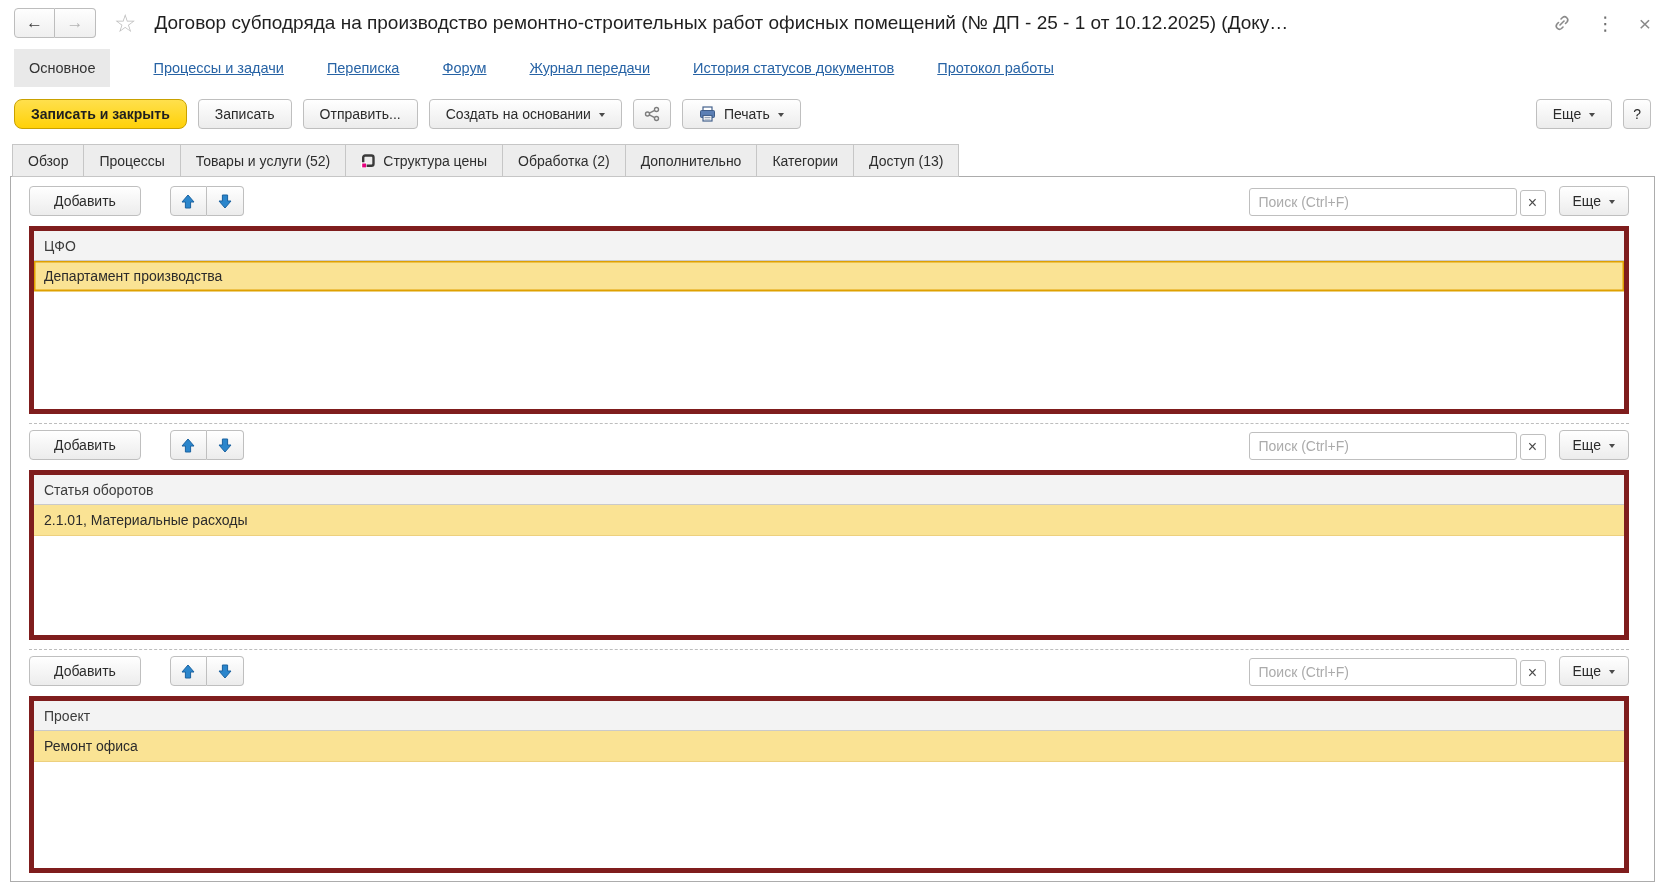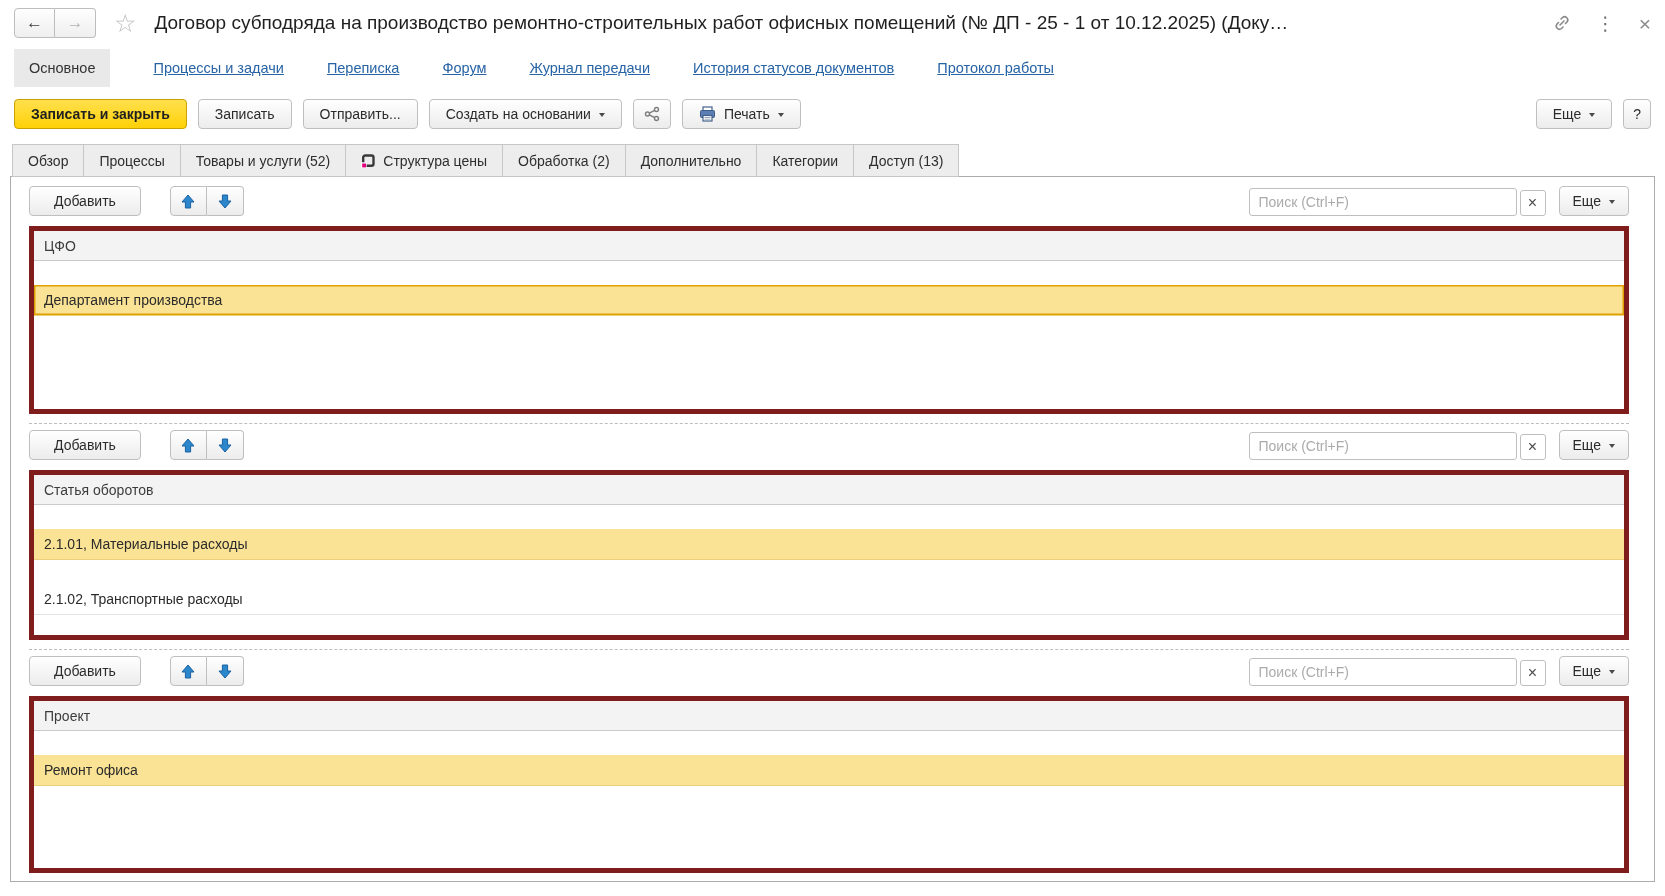--- a/index.html
+++ b/index.html
@@ -24,21 +24,21 @@
   
   .sections{display:flex;align-items:center;gap:27px;padding:0 14px;height:44px;font-size:14.5px;}
   .section-active{background:#e9e9e9;padding:11px 15px;color:#333;cursor:pointer;}
   .section-link{color:#2763a5;text-decoration:underline;cursor:pointer;padding-left:16px;}
 
   
   .cmdbar{display:flex;align-items:center;gap:11px;padding:9px 14px 10px;}
   .btn{height:30px;border:1px solid #bfbfbf;border-radius:4px;background:linear-gradient(#ffffff,#ececec);
     font-size:14px;color:#2b2b2b;padding:0 16px;display:inline-flex;align-items:center;gap:8px;
     cursor:pointer;font-family:inherit;white-space:nowrap;}
-  .btn-primary{background:linear-gradient(#ffe04d,#ffd108);border-color:#c9a100;font-weight:700;color:#1f1f1f;}
+  .btn-primary{background:linear-gradient(#ffe04d,#ffd108);border-color:#c9a100;font-weight:700;color:#1f1f1f;border-radius:8px;}
   .btn-square{padding:0 9px;}
   .caret{width:0;height:0;border-left:3.5px solid transparent;border-right:3.5px solid transparent;
     border-top:4.5px solid #4a4a4a;margin-top:2px;}
   .cmd-spacer{flex:1;}
 
   
   .tabs{display:flex;padding:0 12px;margin-top:5px;position:relative;z-index:2;margin-bottom:-1px;}
   .tab{height:33px;padding:0 15px;display:flex;align-items:center;gap:8px;border:1px solid #c6c6c6;
     border-left:none;background:#ededed;font-size:14px;color:#2e2e2e;cursor:pointer;white-space:nowrap;}
   .tab:first-child{border-left:1px solid #c6c6c6;}
@@ -58,21 +58,21 @@
   .search::placeholder{color:#ababab;}
   .clear-btn{width:26px;height:26px;border:1px solid #bfbfbf;border-radius:3px;background:#fff;color:#4a4a4a;
     font-size:16px;margin-left:3px;cursor:pointer;display:flex;align-items:center;justify-content:center;}
   .btn-more{margin-left:13px;padding:0 13px;}
 
   .grid{border:5px solid #7f1d1d;display:flex;flex-direction:column;background:#fff;overflow:hidden;}
   .g1{height:188px;} .g2{height:170px;} .g3{height:177px;}
   .grid-header{height:30px;flex:0 0 30px;background:#f3f3f3;border-bottom:1px solid #cacaca;display:flex;
     align-items:center;padding:0 10px;font-size:14px;color:#3c3c3c;cursor:pointer;}
   .grid-row{height:31px;flex:0 0 31px;display:flex;align-items:center;padding:0 10px;font-size:14px;
-    color:#2b2b2b;border-bottom:1px solid #e3e3e3;cursor:pointer;margin-top:24px;}
+    color:#2b2b2b;border-bottom:1px solid #e3e3e3;cursor:pointer;}
   .grid-row.selected{background:#fae394;border-bottom-color:#edd07e;}
   .grid-row.focused{box-shadow:inset 0 0 0 1.5px #dfa000;}
   .grid-empty{flex:1;}
   .splitter{border-top:1px dashed #bdbdbd;margin:9px 0 6px;height:0;cursor:row-resize;}
 </style>
 </head>
 <body>
 
 <header class="titlebar">
   <div class="navpair">
@@ -226,21 +226,20 @@
     <input class="search" placeholder="Поиск (Ctrl+F)" style="">
     <button class="clear-btn">×</button>
     <button class="btn btn-more">
       <span>Еще</span>
       <span class="caret"></span>
     </button>
   </div>
   <div class="grid g2">
     <div class="grid-header">Статья оборотов</div>
     <div class="grid-row selected">2.1.01, Материальные расходы</div>
-    <div class="grid-row">2.1.02, Транспортные расходы</div>
     <div class="grid-empty"></div>
   </div>
 
   <div class="splitter"></div>
 
   <div class="block-toolbar">
     <button class="btn btn-add">Добавить</button>
     <div class="updown">
       <div class="ud-btn up">
         <svg width="14" height="15" viewBox="0 0 14 15">

